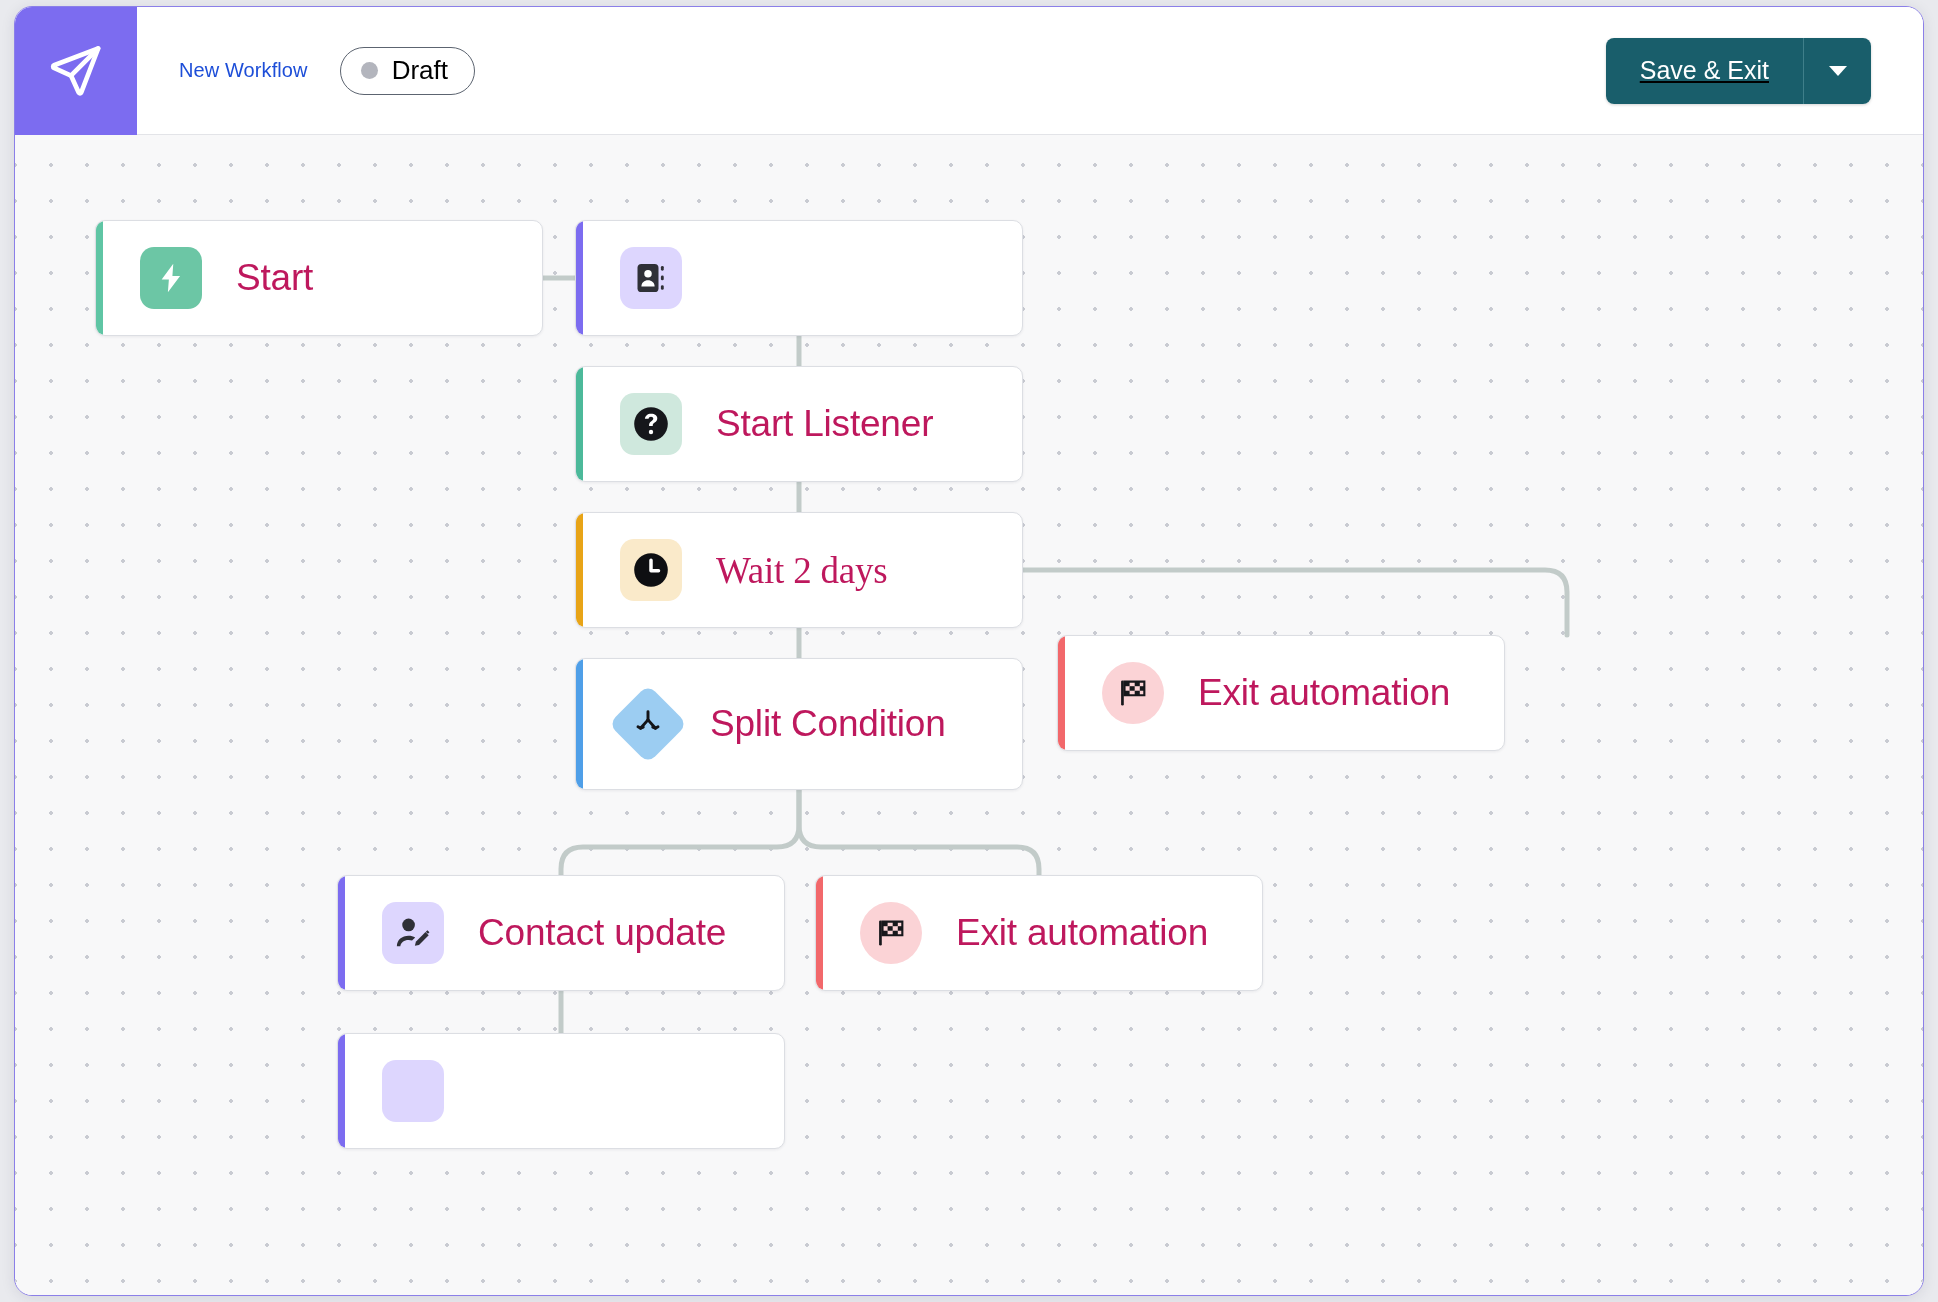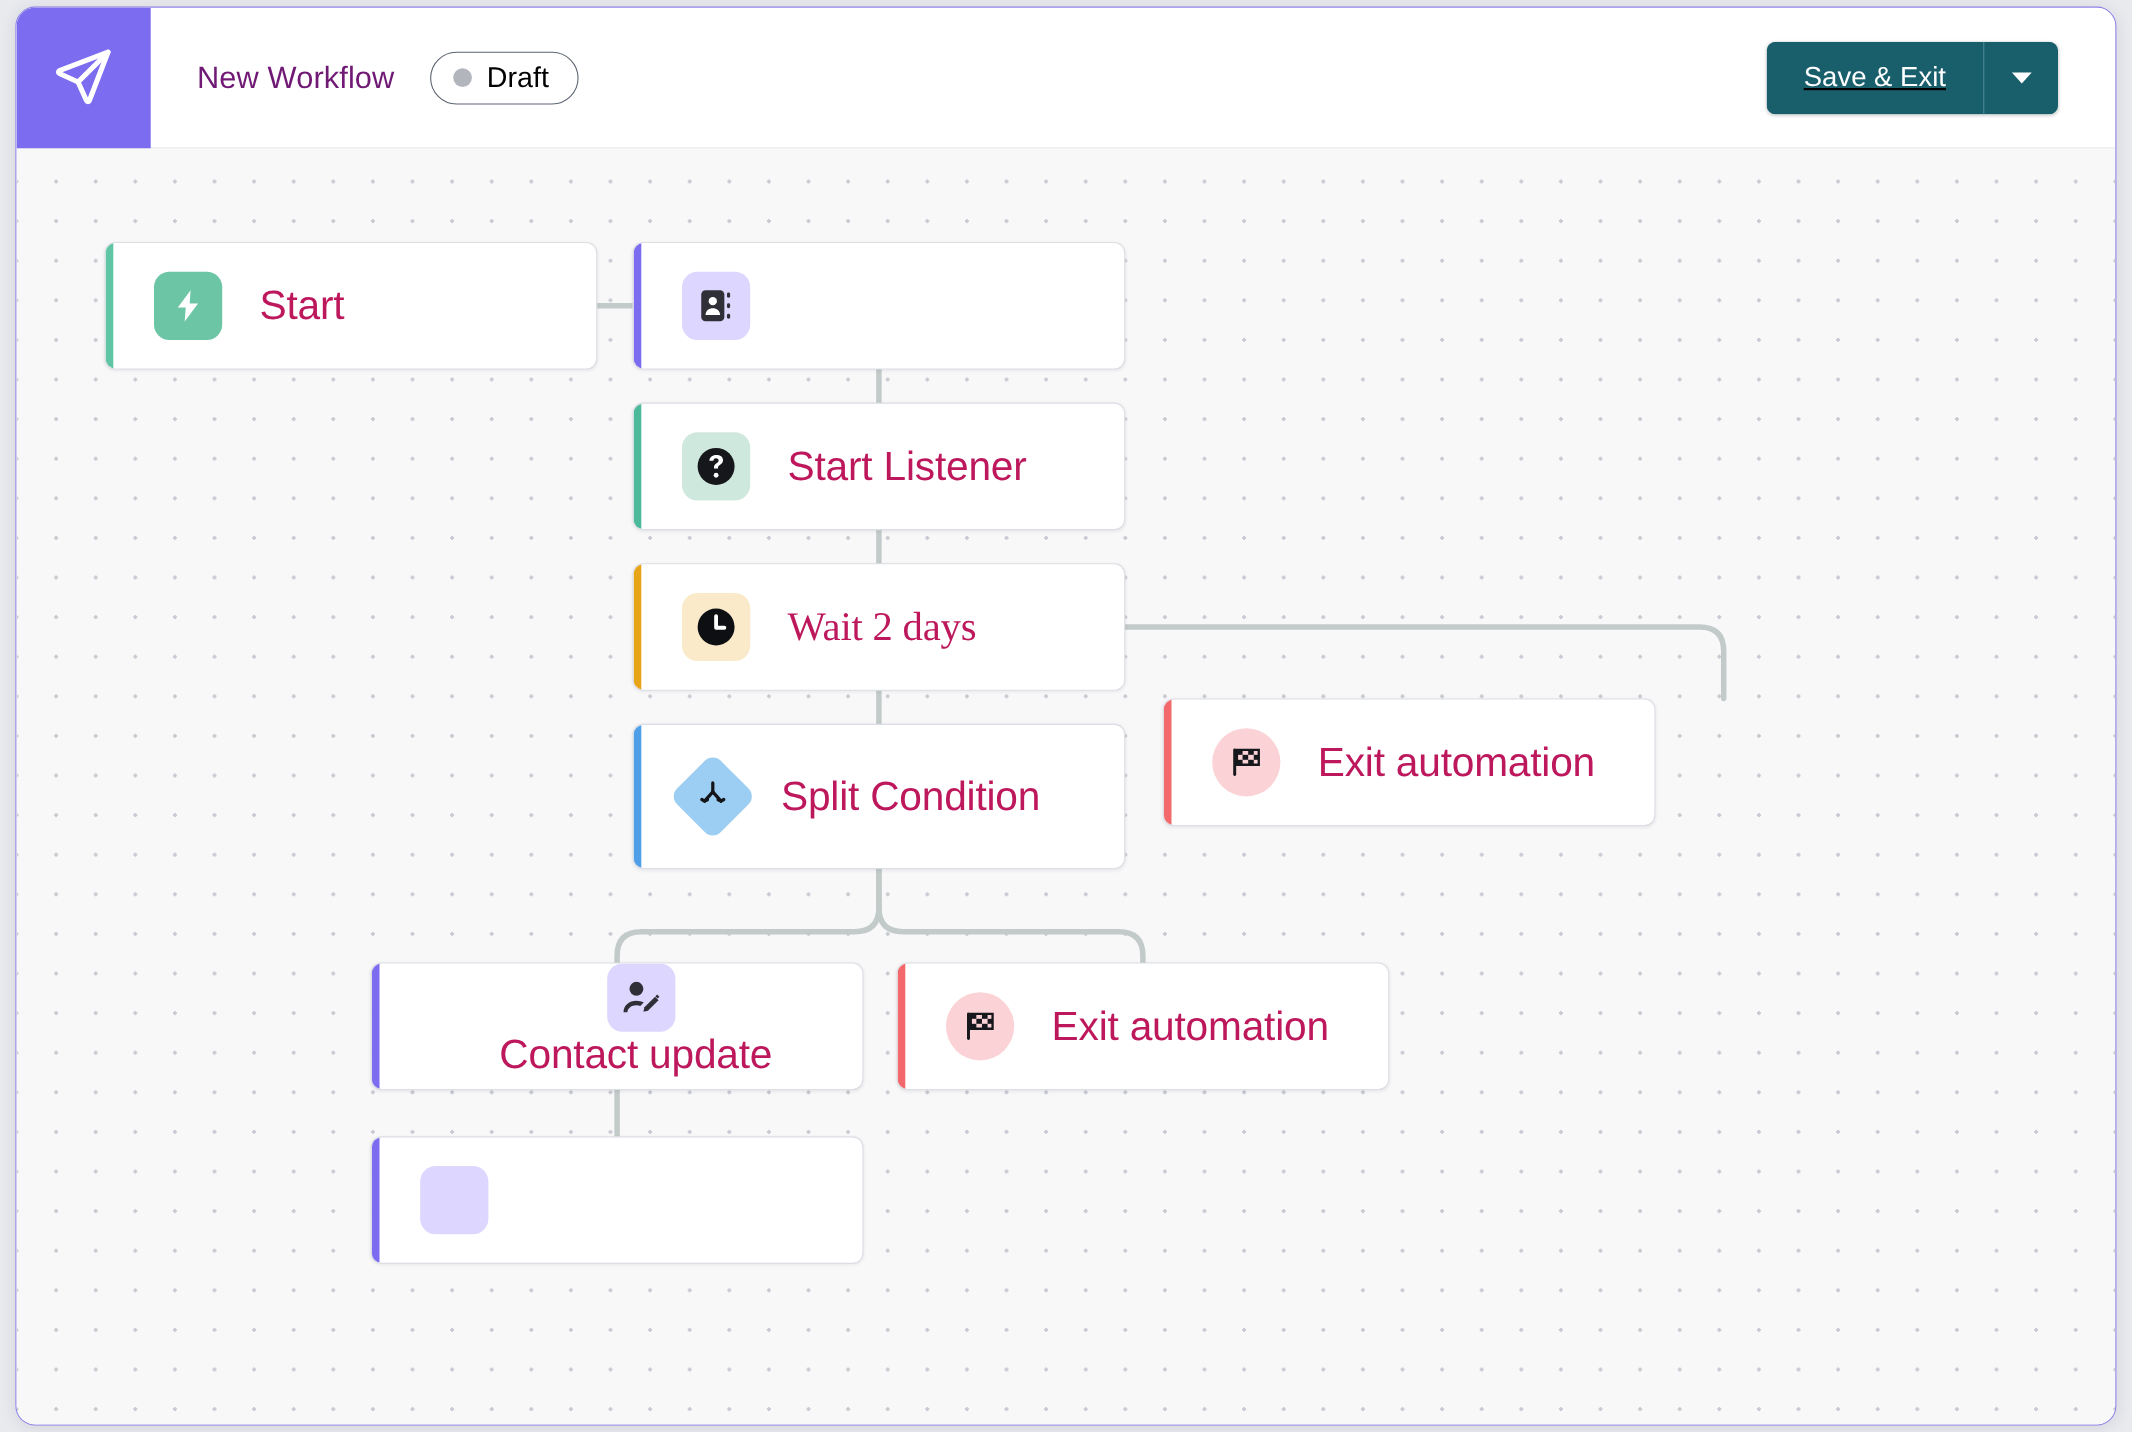--- a/index.html
+++ b/index.html
@@ -30,22 +30,22 @@
   }
   .logo-tile {
     width: 122px; height: 128px;
     background: #7c6cf0;
     display: flex; align-items: center; justify-content: center;
     flex: 0 0 auto;
   }
   .logo-tile svg { width: 56px; height: 56px; }
   .hdr-title {
     margin-left: 42px;
-    font-size: 28px;
-    color: #701a75;
+    font-size: 20px;
+    color: #1d4ed8;
     letter-spacing: .1px;
     white-space: nowrap;
   }
   .status-pill {
     margin-left: 32px;
     height: 48px;
     padding: 0 26px 0 20px;
     border: 1.6px solid #5c6470;
     border-radius: 26px;
     display: flex; align-items: center; gap: 14px;
@@ -264,21 +264,21 @@
             <rect x="16.8" y="7.2" width="3.2" height="3.2"></rect>
             <rect x="6" y="10.4" width="3.6" height="3.2"></rect>
             <rect x="13.2" y="10.4" width="3.6" height="3.2"></rect>
           </g>
           <path d="M6 4h14v9.6H6z" fill="none" stroke="#17181c" stroke-width="1.5"></path>
         </svg>
       </span>
       <span class="label">Exit automation</span>
     </div>
 
-    <div class="node" style="left:322px; top:740px; width:448px; height:116px;flex-direction:column;">
+    <div class="node" style="left:322px; top:740px; width:448px; height:116px;">
       <span class="accent" style="background:#7c6cf0;"></span>
       <span class="ic" style="background:#ddd6fe;">
         <svg width="38" height="38" viewBox="0 0 24 24" fill="#2f3037">
           <circle cx="9.2" cy="6.9" r="4"></circle>
           <path d="M1.8 20.4c0-4 3.3-6.6 7.4-6.6 1.6 0 3 .4 4.2 1l-2 2c-.6-.2-1.4-.4-2.2-.4-2.8 0-5 1.6-5.2 4H1.8z"></path>
           <path d="m19.9 11.4 2 2-6.1 6.1-2.6.6.6-2.6 6.1-6.1z"></path>
           <path d="m21.1 10.2 1.3 1.3-1 1-1.3-1.3 1-1z"></path>
         </svg>
       </span>
       <span class="label">Contact update</span>

